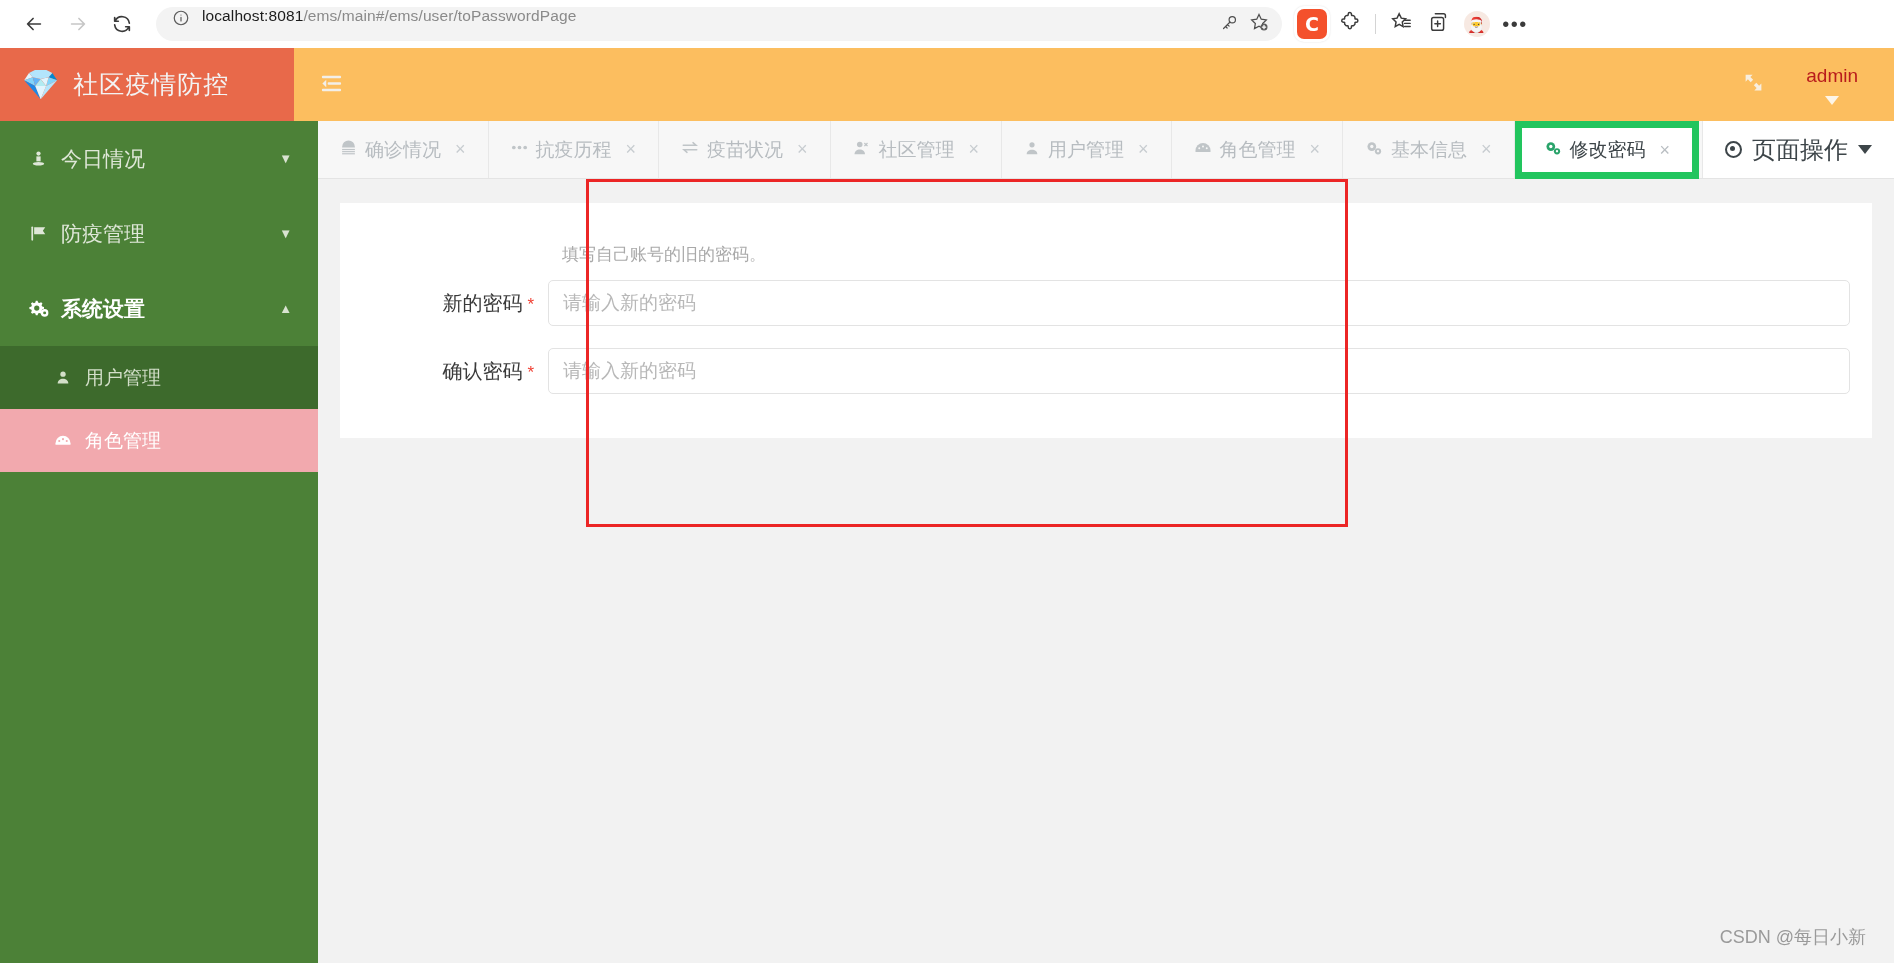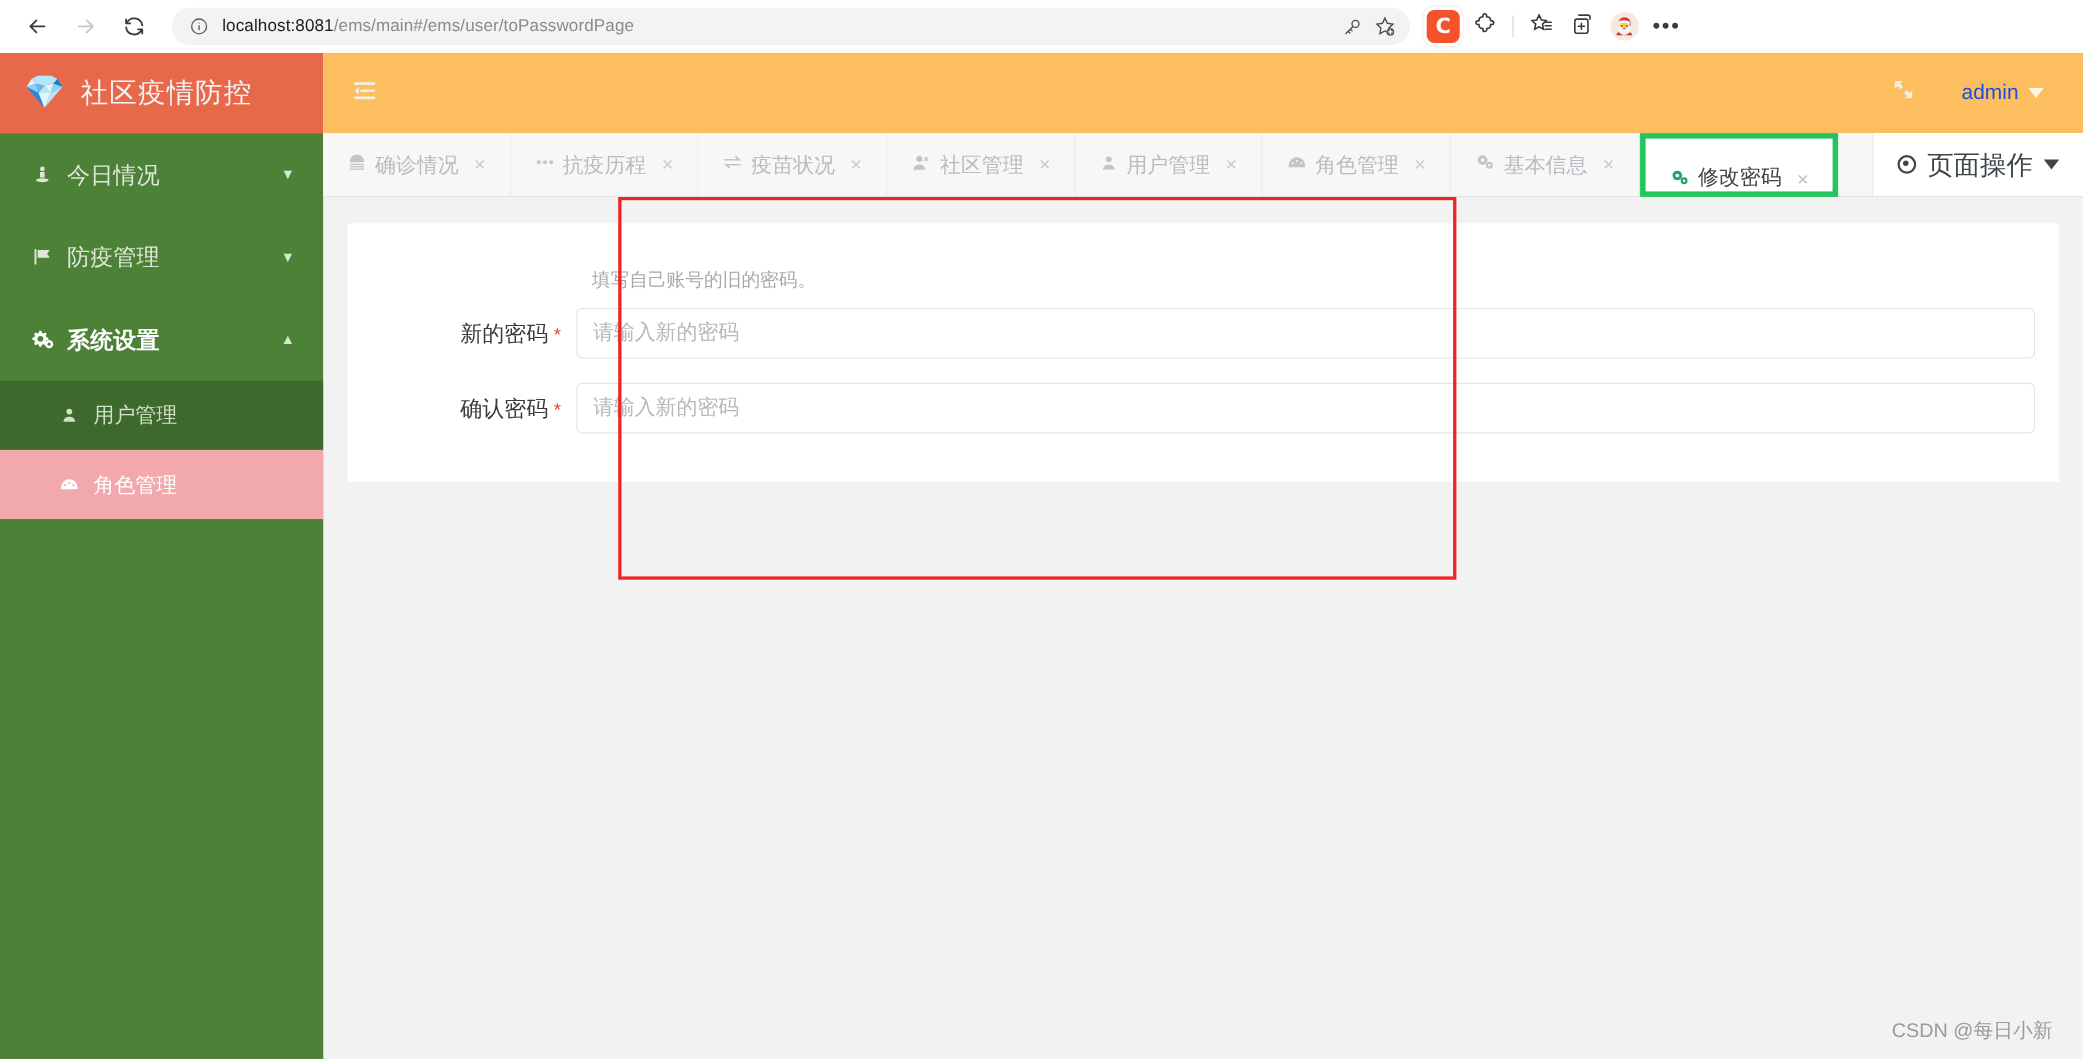--- a/index.html
+++ b/index.html
@@ -21,21 +21,21 @@
     width: 40px; height: 40px;
     display: flex; align-items: center; justify-content: center;
     border-radius: 4px; color: #3b3b3b;
   }
   .nav-btn.disabled { color: #c6c6c6; }
   .nav-btn svg { display: block; }
 
   .url-bar {
     flex: 1; height: 34px; margin-left: 10px; margin-right: 8px;
     background: #f3f3f3; border-radius: 17px;
-    display: flex; align-items: center;
+    display: flex; align-items: flex-start;
     padding: 0 8px 0 14px;
     max-width: 1126px;
   }
   .url-info-icon {
     width: 22px; height: 22px; border-radius: 50%;
     display: flex; align-items: center; justify-content: center;
     color: #5c5c5c; flex-shrink: 0;
   }
   .url-text {
     flex: 1; margin-left: 10px;
@@ -88,34 +88,34 @@
   }
   .top-bar {
     flex: 1; background: #fcbe5f;
     display: flex; align-items: center;
     padding: 0 36px 0 26px;
   }
   .collapse-icon { color: #f2efe9; font-size: 21px; line-height: 1; }
   .top-right { margin-left: auto; display: flex; align-items: center; gap: 42px; }
   .fullscreen-icon { color: #f7eee0; font-size: 19px; }
   .admin-label {
-    color: #1d4ed8; font-size: 19px;
-    display: flex; align-items: center; gap: 9px;
+    color: #b91c1c; font-size: 19px;
+    display: flex; align-items: center; gap: 9px; flex-direction: column;
   }
   .caret-down {
     width: 0; height: 0;
     border-left: 7px solid transparent; border-right: 7px solid transparent;
     border-top: 9px solid #fdf5e7;
   }
 
   .app-body { display: flex; flex: 1; min-height: 0; }
 
   
   .sidebar {
-    width: 294px; background: #4c8137; flex-shrink: 0;
+    width: 318px; background: #4c8137; flex-shrink: 0;
     display: flex; flex-direction: column;
   }
   .side-item {
     height: 75px; display: flex; align-items: center;
     padding: 0 26px 0 26px; gap: 11px;
     color: #dfe7d8; font-size: 21px;
   }
   .side-item .ico { font-size: 19px; width: 24px; display: flex; justify-content: center; }
   .side-item.active-parent { color: #ffffff; font-weight: bold; }
   .side-item .arrow { margin-left: auto; font-size: 13px; color: #d9e3d1; }
@@ -140,23 +140,22 @@
     display: flex; align-items: center; gap: 8px;
     padding: 0 22px; font-size: 19px; color: #b7bcc0;
     border-right: 1px solid #e8e8e8;
     position: relative; background: #f7f7f7;
     white-space: nowrap;
   }
   .tab .tab-ico { font-size: 16px; color: #c0c5c8; }
   .tab .tab-close { font-size: 18px; color: #c7ccd0; margin-left: 6px; }
   .tab.active {
     background: #ffffff; color: #3d4549;
-    border: 5px solid #22c55e;
+    border: 7px solid #22c55e;
     margin: 0 0 -1px 0;
-    align-items: flex-end;
   }
   .tab.active .tab-ico { color: #29a36a; }
   .tab.active .tab-close { color: #b9bec2; }
   .tab-actions {
     margin-left: auto; display: flex; align-items: center; gap: 10px;
     padding: 0 22px; font-size: 24px; color: #3d4549;
     background: #ffffff; border-left: 1px solid #e8e8e8;
   }
   .target-icon {
     width: 17px; height: 17px; border-radius: 50%;

